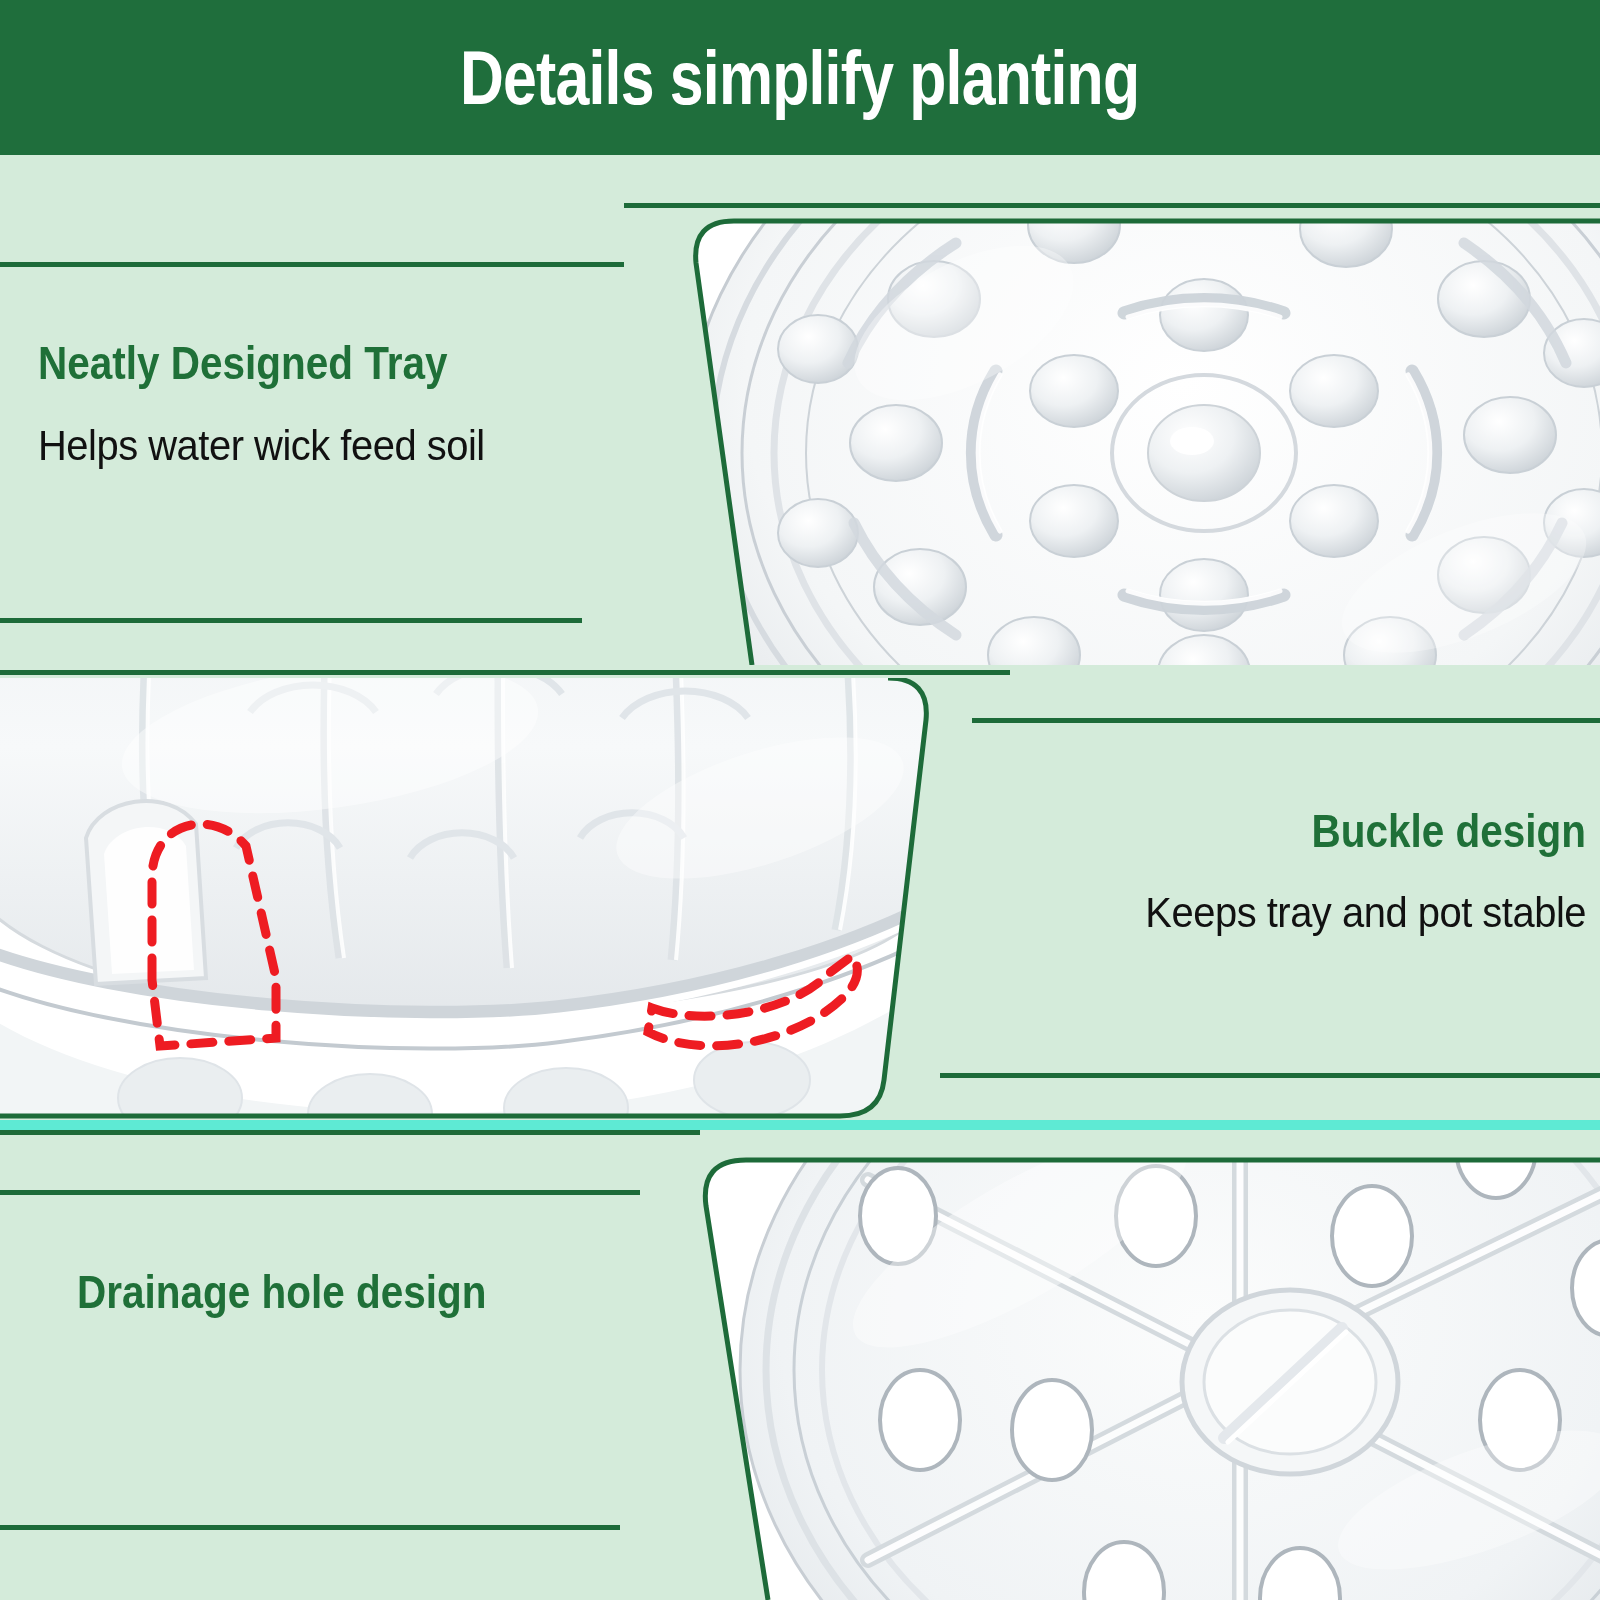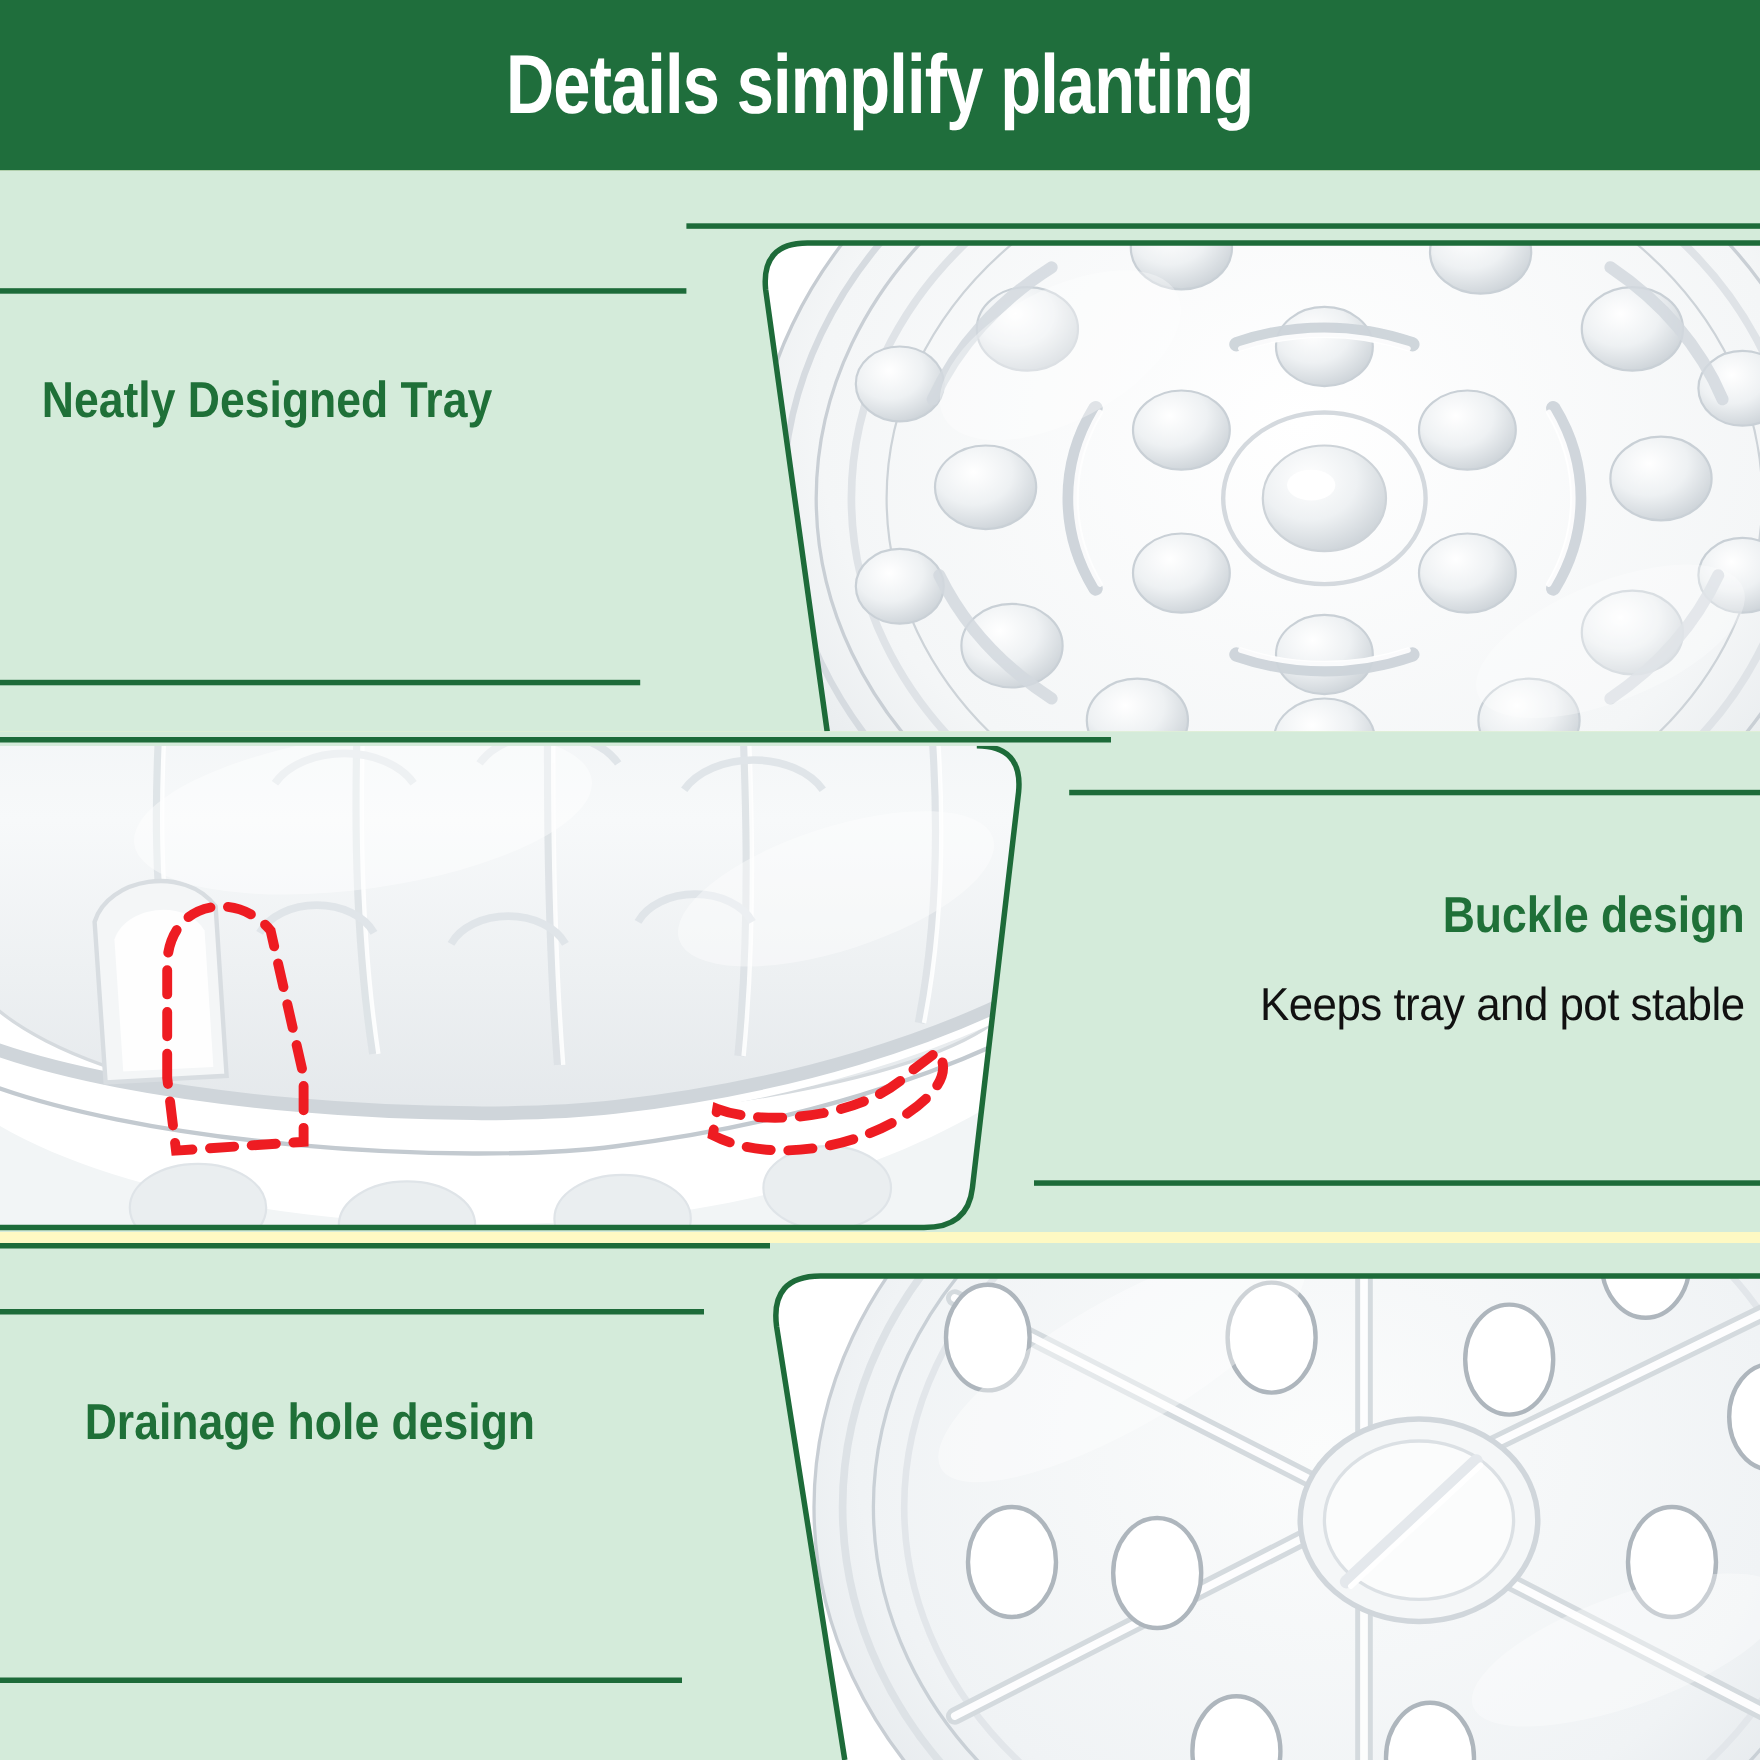--- a/index.html
+++ b/index.html
@@ -1,19 +1,19 @@
 <!DOCTYPE html>
 <html style="--brand: #1f6e3c;"><head>
 <meta charset="utf-8">
 <style>
   * { margin:0; padding:0; box-sizing:border-box; }
   html,body { width:1600px; height:1600px; background:#ffffff;
     font-family:"Liberation Sans", sans-serif; overflow:hidden; }
 
-  #page { position:relative; width:1600px; height:1137px; background:#fef9c3; }
+  #page { position:relative; width:1600px; height:1137px; background:#5eead4; }
 
   
   .header {
     position:absolute; left:0; top:0; width:1600px; height:155px;
     background:var(--brand,#1f6e3c);
     display:flex; align-items:center; justify-content:center;
   }
   .header-title {
     color:#ffffff; font-size:76px; font-weight:bold;
     letter-spacing:-1px; transform:scaleX(.80); transform-origin:center;
@@ -150,20 +150,23 @@
         <path d="M 148 462 L 92 60 Q 88 18 130 18 L 996 18" fill="none" stroke="#1d6b39" stroke-width="5"></path>
       </svg>
     </div>
 
     <div class="rule" style="left: 0px; top: 107px; width: 624px; background: rgb(29, 107, 57);"></div>
     <div class="rule" style="left: 0px; top: 463px; width: 582px; background: rgb(29, 107, 57);"></div>
 
     <div class="txt" style="left:38px;top:184px;width:560px;">
       <div class="heading" style="color: rgb(31, 112, 56);">Neatly Designed Tray</div>
     </div>
+    <div class="txt" style="left:38px;top:265px;width:600px;">
+      <div class="sub" style="color: rgb(17, 17, 17);">Helps water wick feed soil</div>
+    </div>
   </div>
 
   <div class="rule" style="position: absolute; left: 624px; top: 203px; width: 976px; background: rgb(29, 107, 57);"></div>
 
   <div class="band" style="top:665px;height:455px;">
 
     <div class="mint" style="left: 0px; top: 0px; width: 1600px; height: 455px; background: rgb(212, 235, 218);"></div>
 
     <div class="photo-clip" style="left:0;top:13px;width:980px;height:442px;">
       <svg width="980" height="442" viewBox="0 0 980 442">

